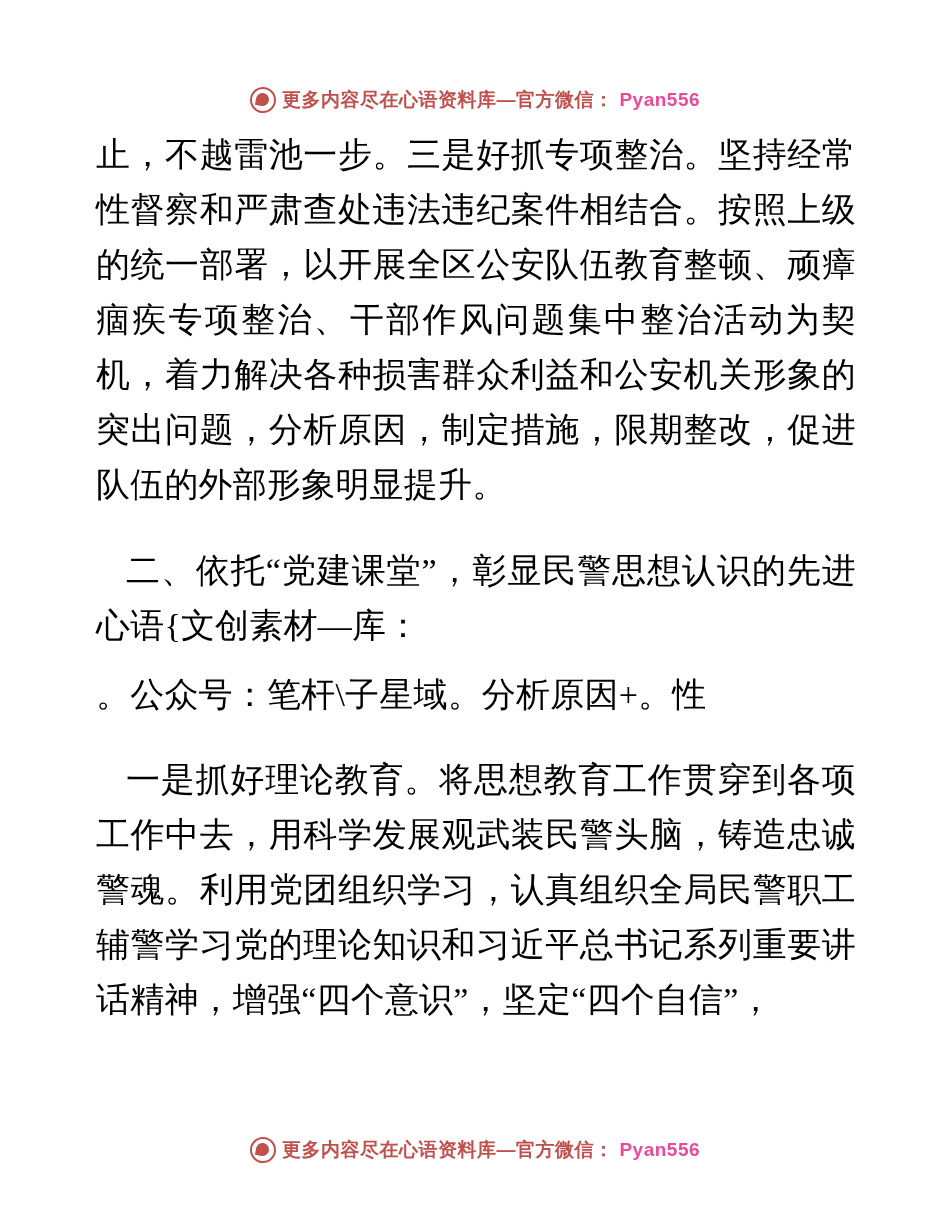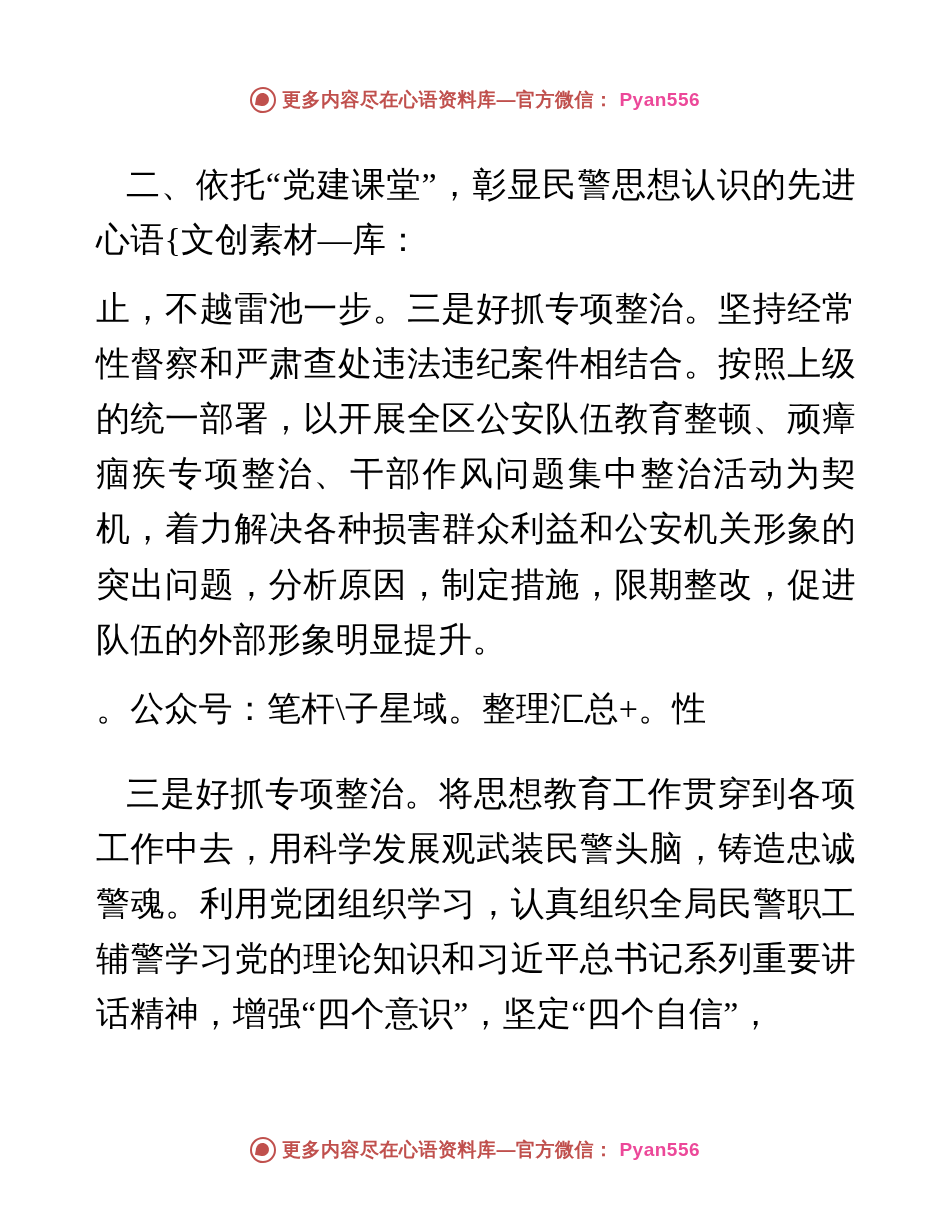--- a/index.html
+++ b/index.html
@@ -92,28 +92,28 @@
 <div class="page">
 
   <div class="banner banner-top">
     <span class="logo"></span>
     <span class="txt-main">更多内容尽在心语资料库—官方微信：</span>
     <span class="txt-id">Pyan556</span>
   </div>
 
   <div class="content">
 
+    <p class="para">止，不越雷池一步。三是好抓专项整治。坚持经常性督察和严肃查处违法违纪案件相结合。按照上级的统一部署，以开展全区公安队伍教育整顿、顽瘴痼疾专项整治、干部作风问题集中整治活动为契机，着力解决各种损害群众利益和公安机关形象的突出问题，分析原因，制定措施，限期整改，促进队伍的外部形象明显提升。</p>
+
     <p class="para indent gap-before">二、依托“党建课堂”，彰显民警思想认识的先进心语{文创素材—库：</p>
 
-    <p class="para">止，不越雷池一步。三是好抓专项整治。坚持经常性督察和严肃查处违法违纪案件相结合。按照上级的统一部署，以开展全区公安队伍教育整顿、顽瘴痼疾专项整治、干部作风问题集中整治活动为契机，着力解决各种损害群众利益和公安机关形象的突出问题，分析原因，制定措施，限期整改，促进队伍的外部形象明显提升。</p>
 
+    <p class="para">。公众号：笔杆\子星域。分析原因+。性</p>
 
-    <p class="para">。公众号：笔杆\子星域。整理汇总+。性</p>
-
-    <p class="para indent gap-before">三是好抓专项整治。将思想教育工作贯穿到各项工作中去，用科学发展观武装民警头脑，铸造忠诚警魂。利用党团组织学习，认真组织全局民警职工辅警学习党的理论知识和习近平总书记系列重要讲话精神，增强“四个意识”，坚定“四个自信”，</p>
+    <p class="para indent gap-before">一是抓好理论教育。将思想教育工作贯穿到各项工作中去，用科学发展观武装民警头脑，铸造忠诚警魂。利用党团组织学习，认真组织全局民警职工辅警学习党的理论知识和习近平总书记系列重要讲话精神，增强“四个意识”，坚定“四个自信”，</p>
 
   </div>
 
   <div class="banner banner-bottom">
     <span class="logo"></span>
     <span class="txt-main">更多内容尽在心语资料库—官方微信：</span>
     <span class="txt-id">Pyan556</span>
   </div>
 
 </div>

